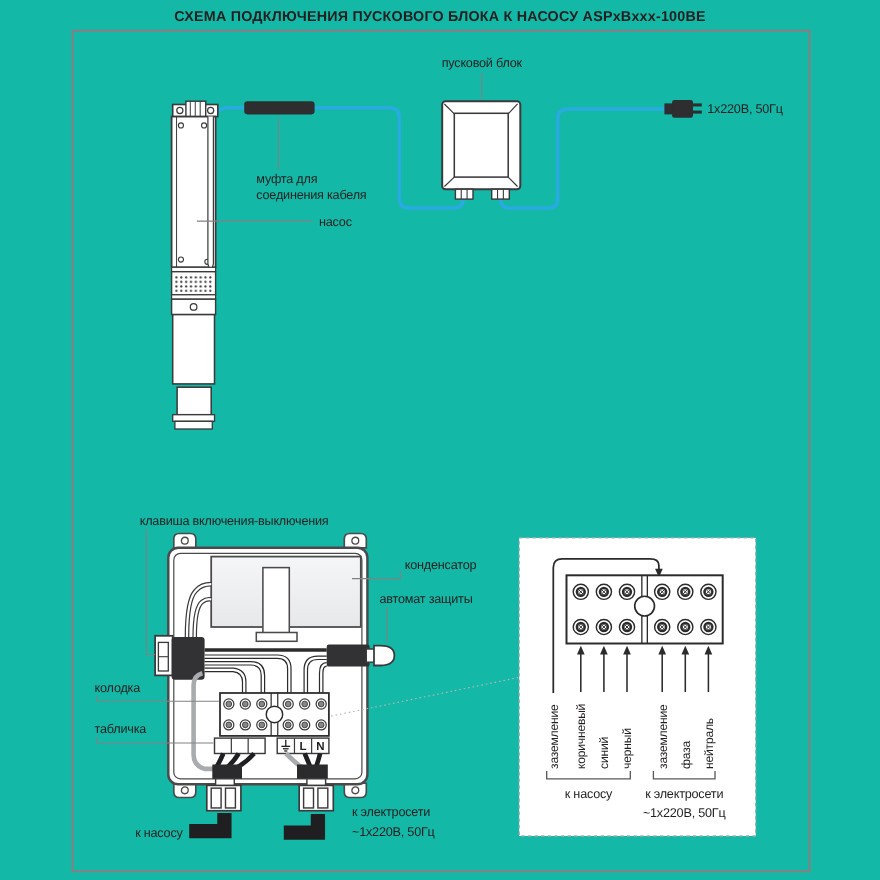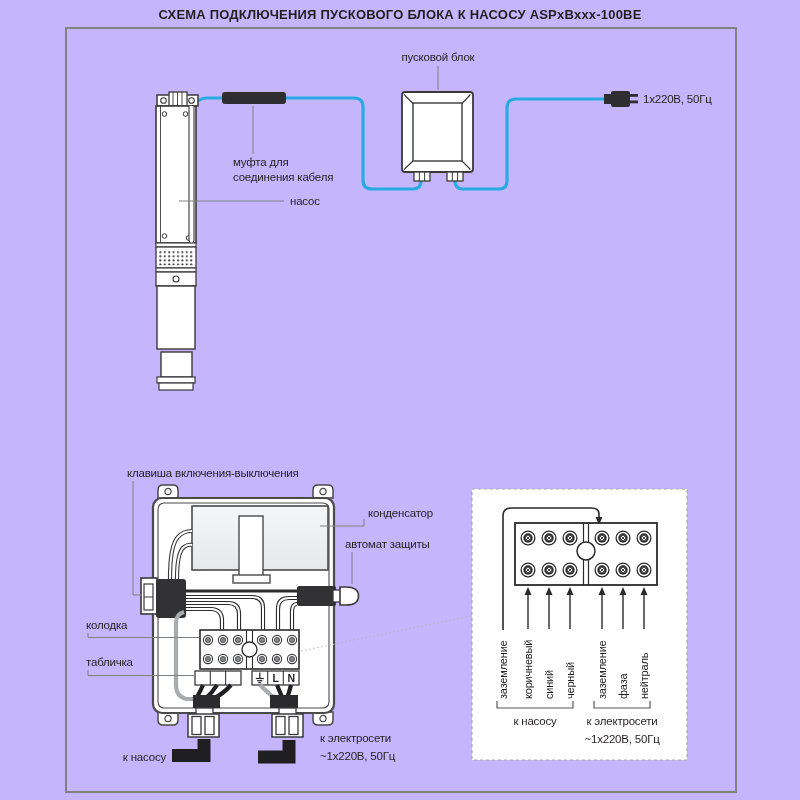--- a/index.html
+++ b/index.html
@@ -1,16 +1,16 @@
 <!DOCTYPE html>
 <html><head>
 <meta charset="utf-8">
 <style>
   html,body{margin:0;padding:0;background:#ffffff;}
-  .page{position:relative;width:800px;height:800px;background:#c4b5fd;overflow:hidden;
+  .page{position:relative;width:800px;height:800px;background:#14b8a6;overflow:hidden;
         font-family:"Liberation Sans",sans-serif;}
   svg{display:block}
   text{font-family:"Liberation Sans","DejaVu Sans",sans-serif;fill:#231f20;}
   .ttl{font-size:13px;font-weight:bold;letter-spacing:.2px;}
   .lbl{font-size:11.5px;letter-spacing:-.2px;}
   .lbl-s{font-size:11px;letter-spacing:-.2px;}
   .cell{font-size:10.5px;font-weight:bold;}
 </style>
 </head>
 <body>

